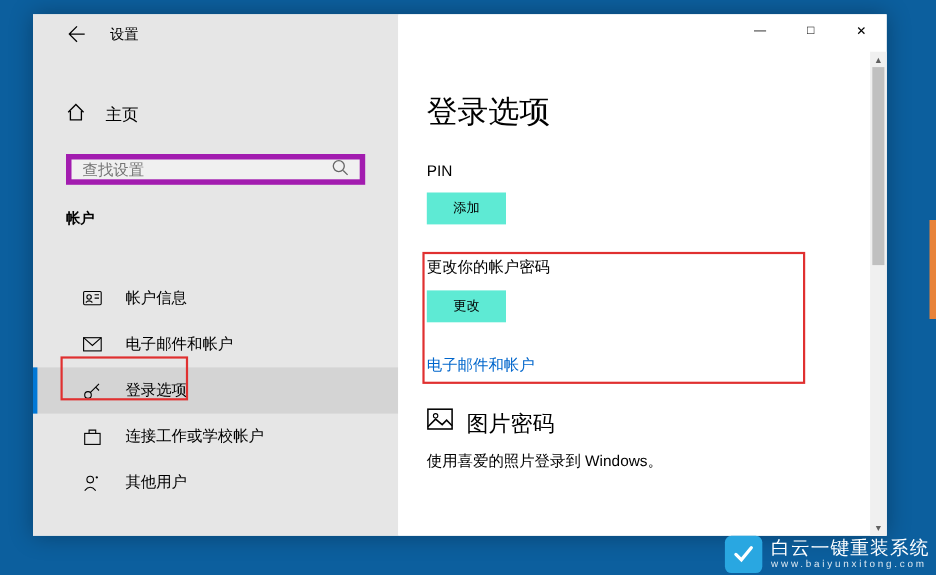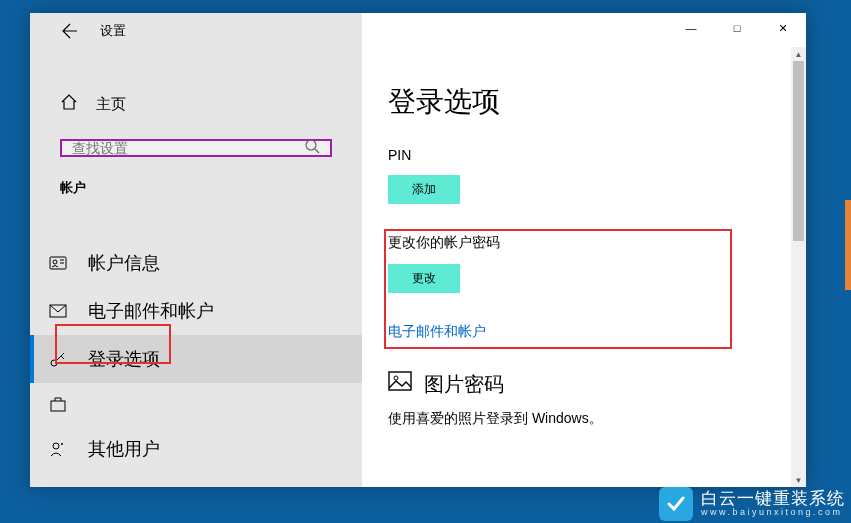--- a/index.html
+++ b/index.html
@@ -46,22 +46,22 @@
   .home-row {
     display: flex;
     align-items: center;
     padding: 10px 30px;
     margin-top: 34px;
   }
   .home-icon { margin-right: 18px; }
   .home-text { font-size: 15px; }
   .search-box {
     margin: 14px 30px 0 30px;
-    height: 18px;
-    border: 2px solid #a21caf;
+    height: 28px;
+    border: 5px solid #a21caf;
     background: #f0f0f0;
     display: flex;
     align-items: center;
     padding: 0 10px;
   }
   .search-box input {
     flex: 1;
     border: none;
     background: transparent;
     font-size: 14px;
@@ -73,22 +73,22 @@
     margin: 22px 30px 0 30px;
     font-size: 13px;
     font-weight: 600;
   }
   .nav-list {
     margin-top: 42px;
   }
   .nav-item {
     display: flex;
     align-items: center;
-    padding: 12px 18px;
-    font-size: 18px;
+    padding: 12px 44px;
+    font-size: 14px;
     position: relative;
   }
   .nav-item.active {
     background: #d4d4d4;
   }
   .nav-item.active::before {
     content: "";
     position: absolute;
     left: 0;
     top: 0;
@@ -319,20 +319,21 @@
           </span>
         <span>登录选项</span>
       </div>
       <div class="nav-item">
         <span class="nav-icon">
             <svg width="18" height="18" viewBox="0 0 18 18">
               <rect x="2" y="6" width="14" height="10" stroke="#000" fill="none"></rect>
               <path d="M6 6 V3 H12 V6" stroke="#000" fill="none"></path>
             </svg>
           </span>
+        <span>连接工作或学校帐户</span>
       </div>
       <div class="nav-item">
         <span class="nav-icon">
             <svg width="18" height="18" viewBox="0 0 18 18">
               <circle cx="7" cy="6" r="3" stroke="#000" fill="none"></circle>
               <path d="M2 16 Q7 10 12 16" stroke="#000" fill="none"></path>
               <path d="M12 4 h2 M13 3 v2" stroke="#000"></path>
             </svg>
           </span>
         <span>其他用户</span>

